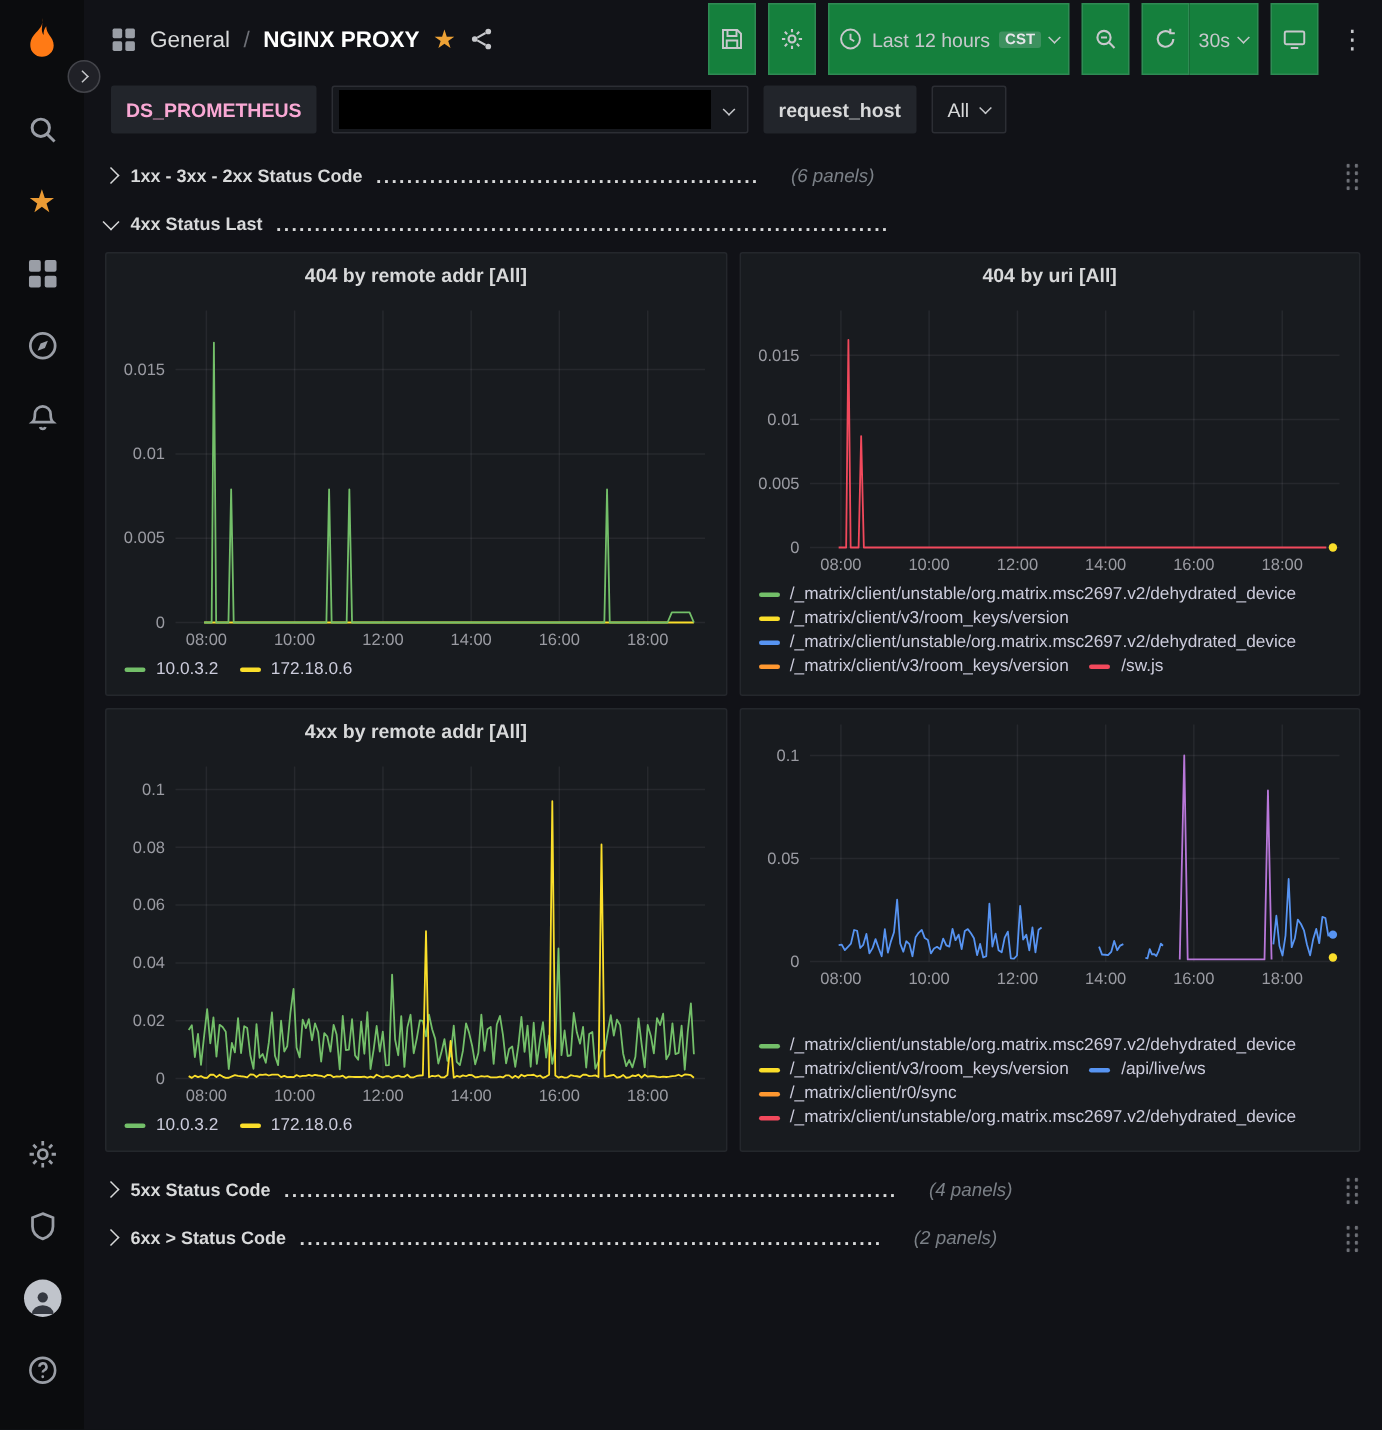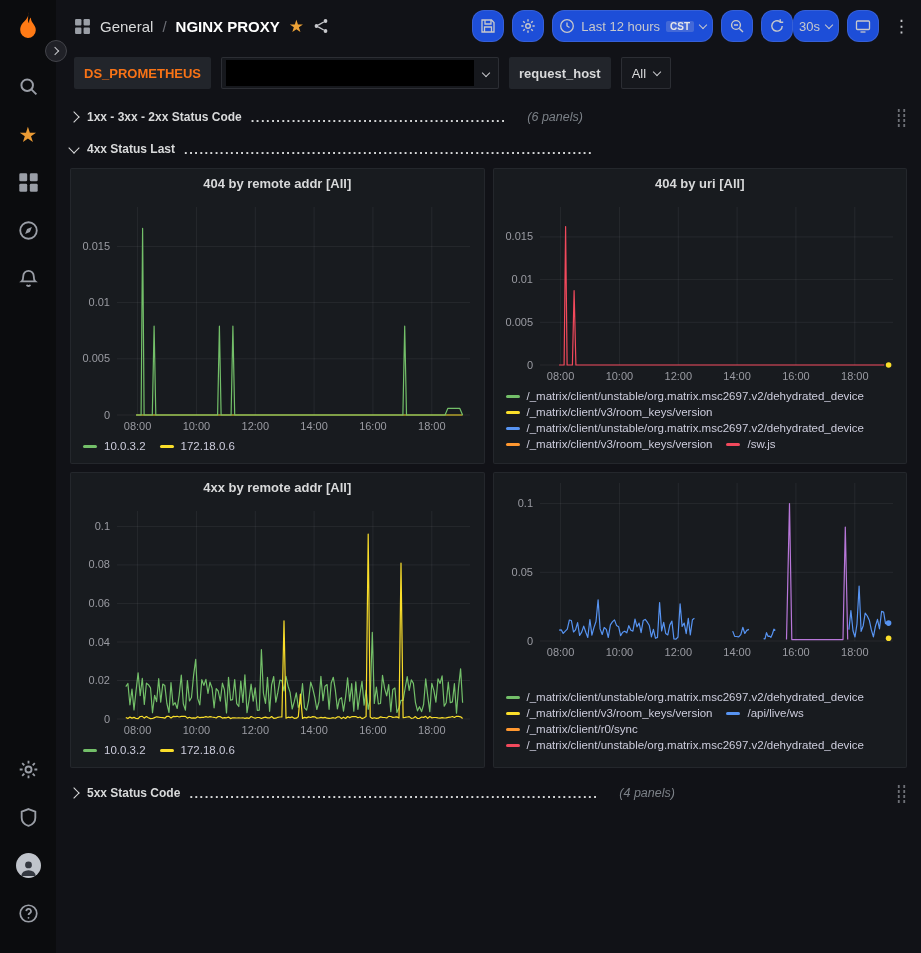--- a/index.html
+++ b/index.html
@@ -40,37 +40,37 @@
   .main { margin-left:56px; height:100%; display:flex; flex-direction:column; }
   
   .topbar { height:52px; display:flex; align-items:center; padding:0 14px 0 18px; flex:none; }
   .tb-left { display:flex; align-items:center; gap:9px; }
   .crumb-section { color:#d8d9da; font-size:15px; cursor:pointer; }
   .crumb-sep { color:#6e7077; font-size:15px; }
   .crumb-title { color:#ffffff; font-size:15px; font-weight:700; cursor:pointer; }
   .fav-star { color:#eea236; font-size:17px; cursor:pointer; line-height:1; }
   .tb-right { margin-left:auto; display:flex; align-items:center; gap:8px; }
   .tb-btn {
-    height:32px; min-width:32px; padding:0 6px; display:flex; align-items:center; justify-content:center;
-    gap:6px; background:#1d4ed8; border:1px solid rgba(204,204,220,0.15); border-radius:12px;
+    height:48px; min-width:32px; padding:0 6px; display:flex; align-items:center; justify-content:center;
+    gap:6px; background:#15803d; border:1px solid rgba(204,204,220,0.15); border-radius:0;
     color:#c7c8cc; cursor:pointer; font-size:13px; font-family:inherit;
   }
   .tb-btn svg { width:16px; height:16px; }
   .btn-group { display:flex; }
   .btn-group .tb-btn + .tb-btn { border-left:none; }
   .tz-badge { background:rgba(204,204,220,0.22); color:#e6e6ea; font-size:10px; font-weight:700;
     padding:0 4px; border-radius:2px; }
   .kebab { border:none; background:none; color:#c7c8cc; font-size:17px; width:20px; cursor:pointer; }
   
   .submenu { height:42px; display:flex; align-items:center; gap:10px; padding:0 18px; flex:none; }
   .var-label {
     height:32px; display:flex; align-items:center; padding:0 10px; border-radius:2px;
     background:#22252b; font-size:13px; font-weight:600; cursor:pointer;
   }
-  .var-label.blue { color:#f97316; }
+  .var-label.blue { color:#f9a8d4; }
   .var-value {
     height:32px; display:flex; align-items:center; background:#16181d;
     border:1px solid rgba(204,204,220,0.12); border-radius:2px; cursor:pointer;
   }
   .redacted { width:248px; height:26px; background:#000; margin:0 6px 0 4px; }
   .var-value .chev { margin:0 9px 0 3px; }
   .var-all { height:32px; display:flex; align-items:center; gap:8px; padding:0 10px;
     background:#16181d; border:1px solid rgba(204,204,220,0.12); border-radius:2px;
     font-size:13px; color:#d8d9da; cursor:pointer; }
   
@@ -457,15 +457,22 @@
     </div>
 
     <div class="row-header">
       <span class="chev right big"></span>
       <span class="row-title">5xx Status Code</span>
       <span class="row-dots">................................................................................</span>
       <span class="row-meta">(4 panels)</span>
       <span class="drag-handle"></span>
     </div>
 
+    <div class="row-header">
+      <span class="chev right big"></span>
+      <span class="row-title">6xx &gt; Status Code</span>
+      <span class="row-dots">............................................................................</span>
+      <span class="row-meta">(2 panels)</span>
+      <span class="drag-handle"></span>
+    </div>
 
   </div>
 </div>
 
 </body></html>

